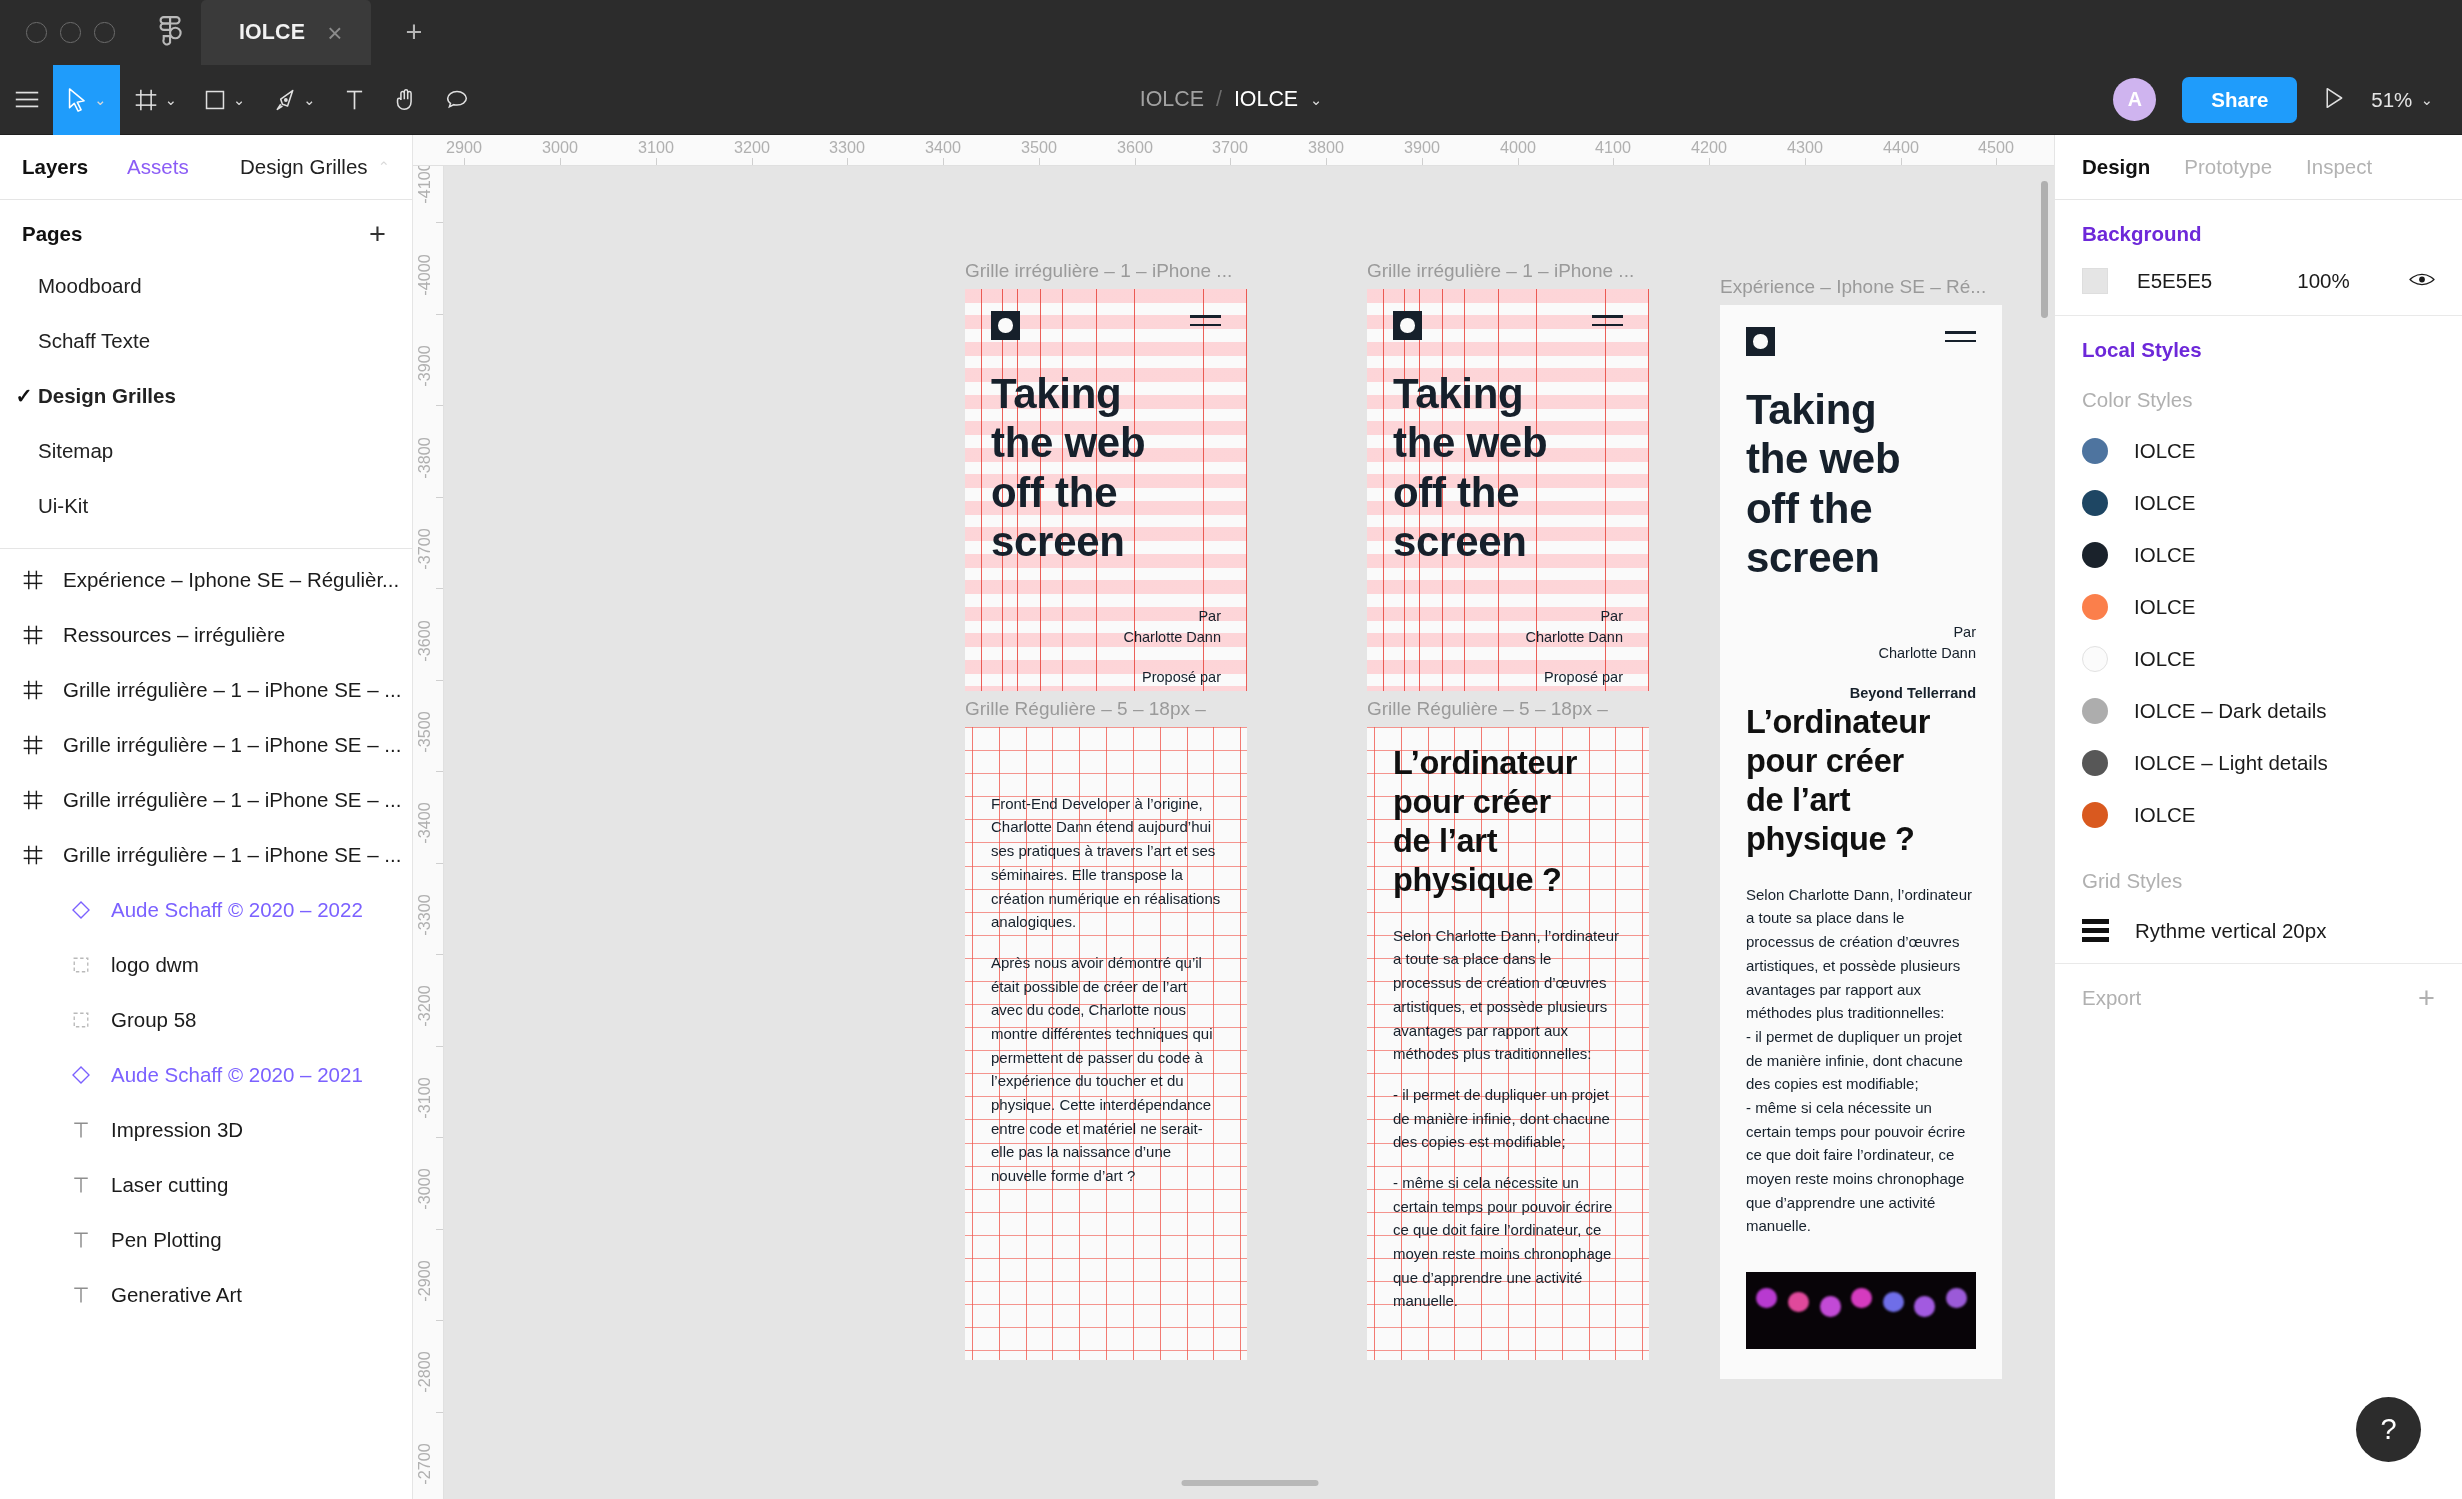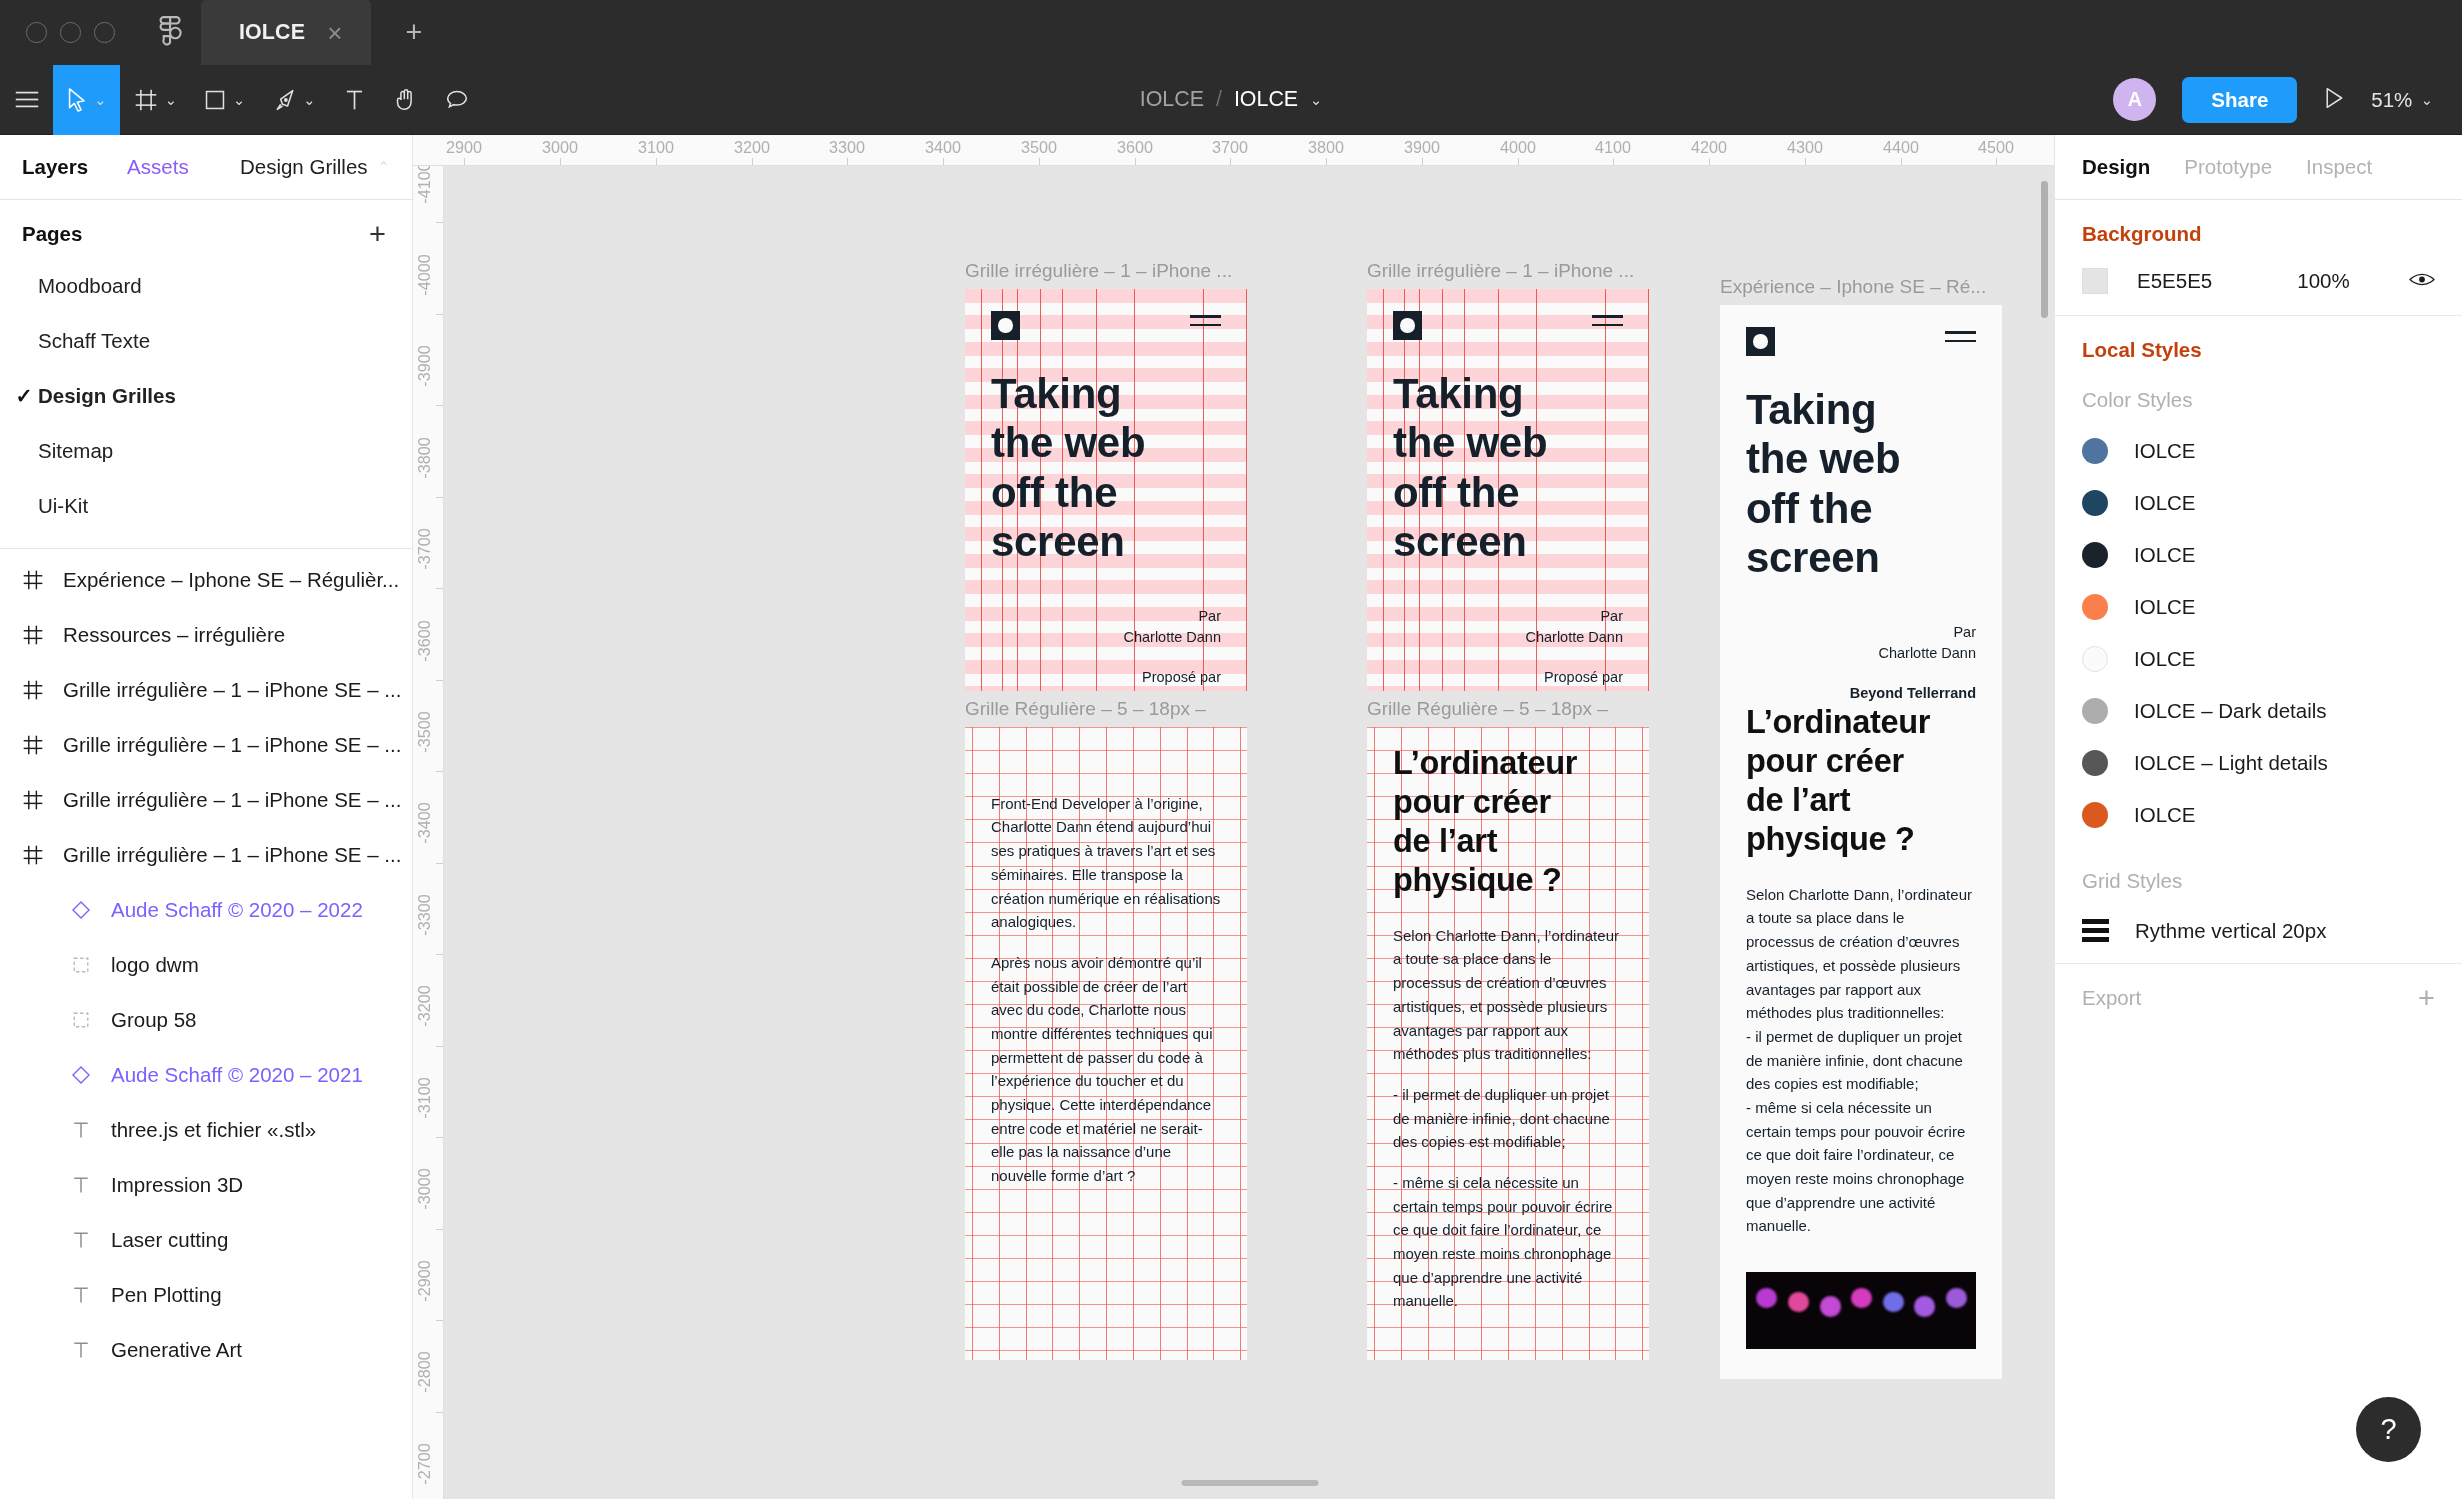--- a/index.html
+++ b/index.html
@@ -181,21 +181,21 @@
     background: #fff; border-left: 0.9px solid #e5e5e5;
   }
   .rp-tabs {
     height: 65px; display: flex; align-items: center; padding: 0 27px; gap: 34px;
     border-bottom: 0.9px solid #e5e5e5;
   }
   .rp-tab { font-size: 20.5px; color: #b3b3b3; }
   .rp-tab.active { color: #111; font-weight: 700; }
   .rp-section { padding: 22px 27px 20.5px; border-bottom: 0.9px solid #e9e9e9; }
   .rp-section.noborder { border-bottom: none; }
-  .rp-title { font-size: 20.5px; font-weight: 700; color: #c2410c; }
+  .rp-title { font-size: 20.5px; font-weight: 700; color: #6d28d9; }
   .rp-sub { font-size: 20.5px; color: #b0b0b0; }
   .bg-row { display: flex; align-items: center; margin-top: 22px; }
   .bg-sw { width: 26px; height: 26px; background: #e5e5e5; border: 0.9px solid #dedede; }
   .bg-hex { font-size: 20.5px; color: #1b1b1b; margin-left: 29px; }
   .bg-op { font-size: 20.5px; color: #1b1b1b; margin-left: 85px; }
   .eye { margin-left: auto; }
   .style-row { display: flex; align-items: center; gap: 26px; margin-top: 26px; }
   .style-dot { width: 26px; height: 26px; border-radius: 50%; flex: 0 0 26px; }
   .style-name { font-size: 20.5px; color: #1b1b1b; }
   .grid-ico { display: flex; flex-direction: column; gap: 4.3px; width: 27px; }
@@ -452,31 +452,20 @@
         </span>
         <span>Group 58</span>
       </div>
       <div class="layer-row indent comp">
         <span class="lr-icon">
           <svg width="22" height="22" viewBox="0 0 26 26" fill="none">
             <rect x="13" y="3.5" width="13.4" height="13.4" transform="rotate(45 13 3.5)" stroke="#7b61ff" stroke-width="1.6"></rect>
           </svg>
         </span>
         <span>Aude Schaff © 2020 – 2021</span>
-      </div>
-      <div class="layer-row indent">
-        <span class="lr-icon">
-          <svg width="22" height="22" viewBox="0 0 26 26" fill="none">
-            <g stroke="#8a8a8a" stroke-width="1.7">
-              <line x1="5" y1="5" x2="21" y2="5"></line>
-              <line x1="13" y1="5" x2="13" y2="22"></line>
-            </g>
-          </svg>
-        </span>
-        <span>three.js et fichier «.stl»</span>
       </div>
       <div class="layer-row indent">
         <span class="lr-icon">
           <svg width="22" height="22" viewBox="0 0 26 26" fill="none">
             <g stroke="#8a8a8a" stroke-width="1.7">
               <line x1="5" y1="5" x2="21" y2="5"></line>
               <line x1="13" y1="5" x2="13" y2="22"></line>
             </g>
           </svg>
         </span>

